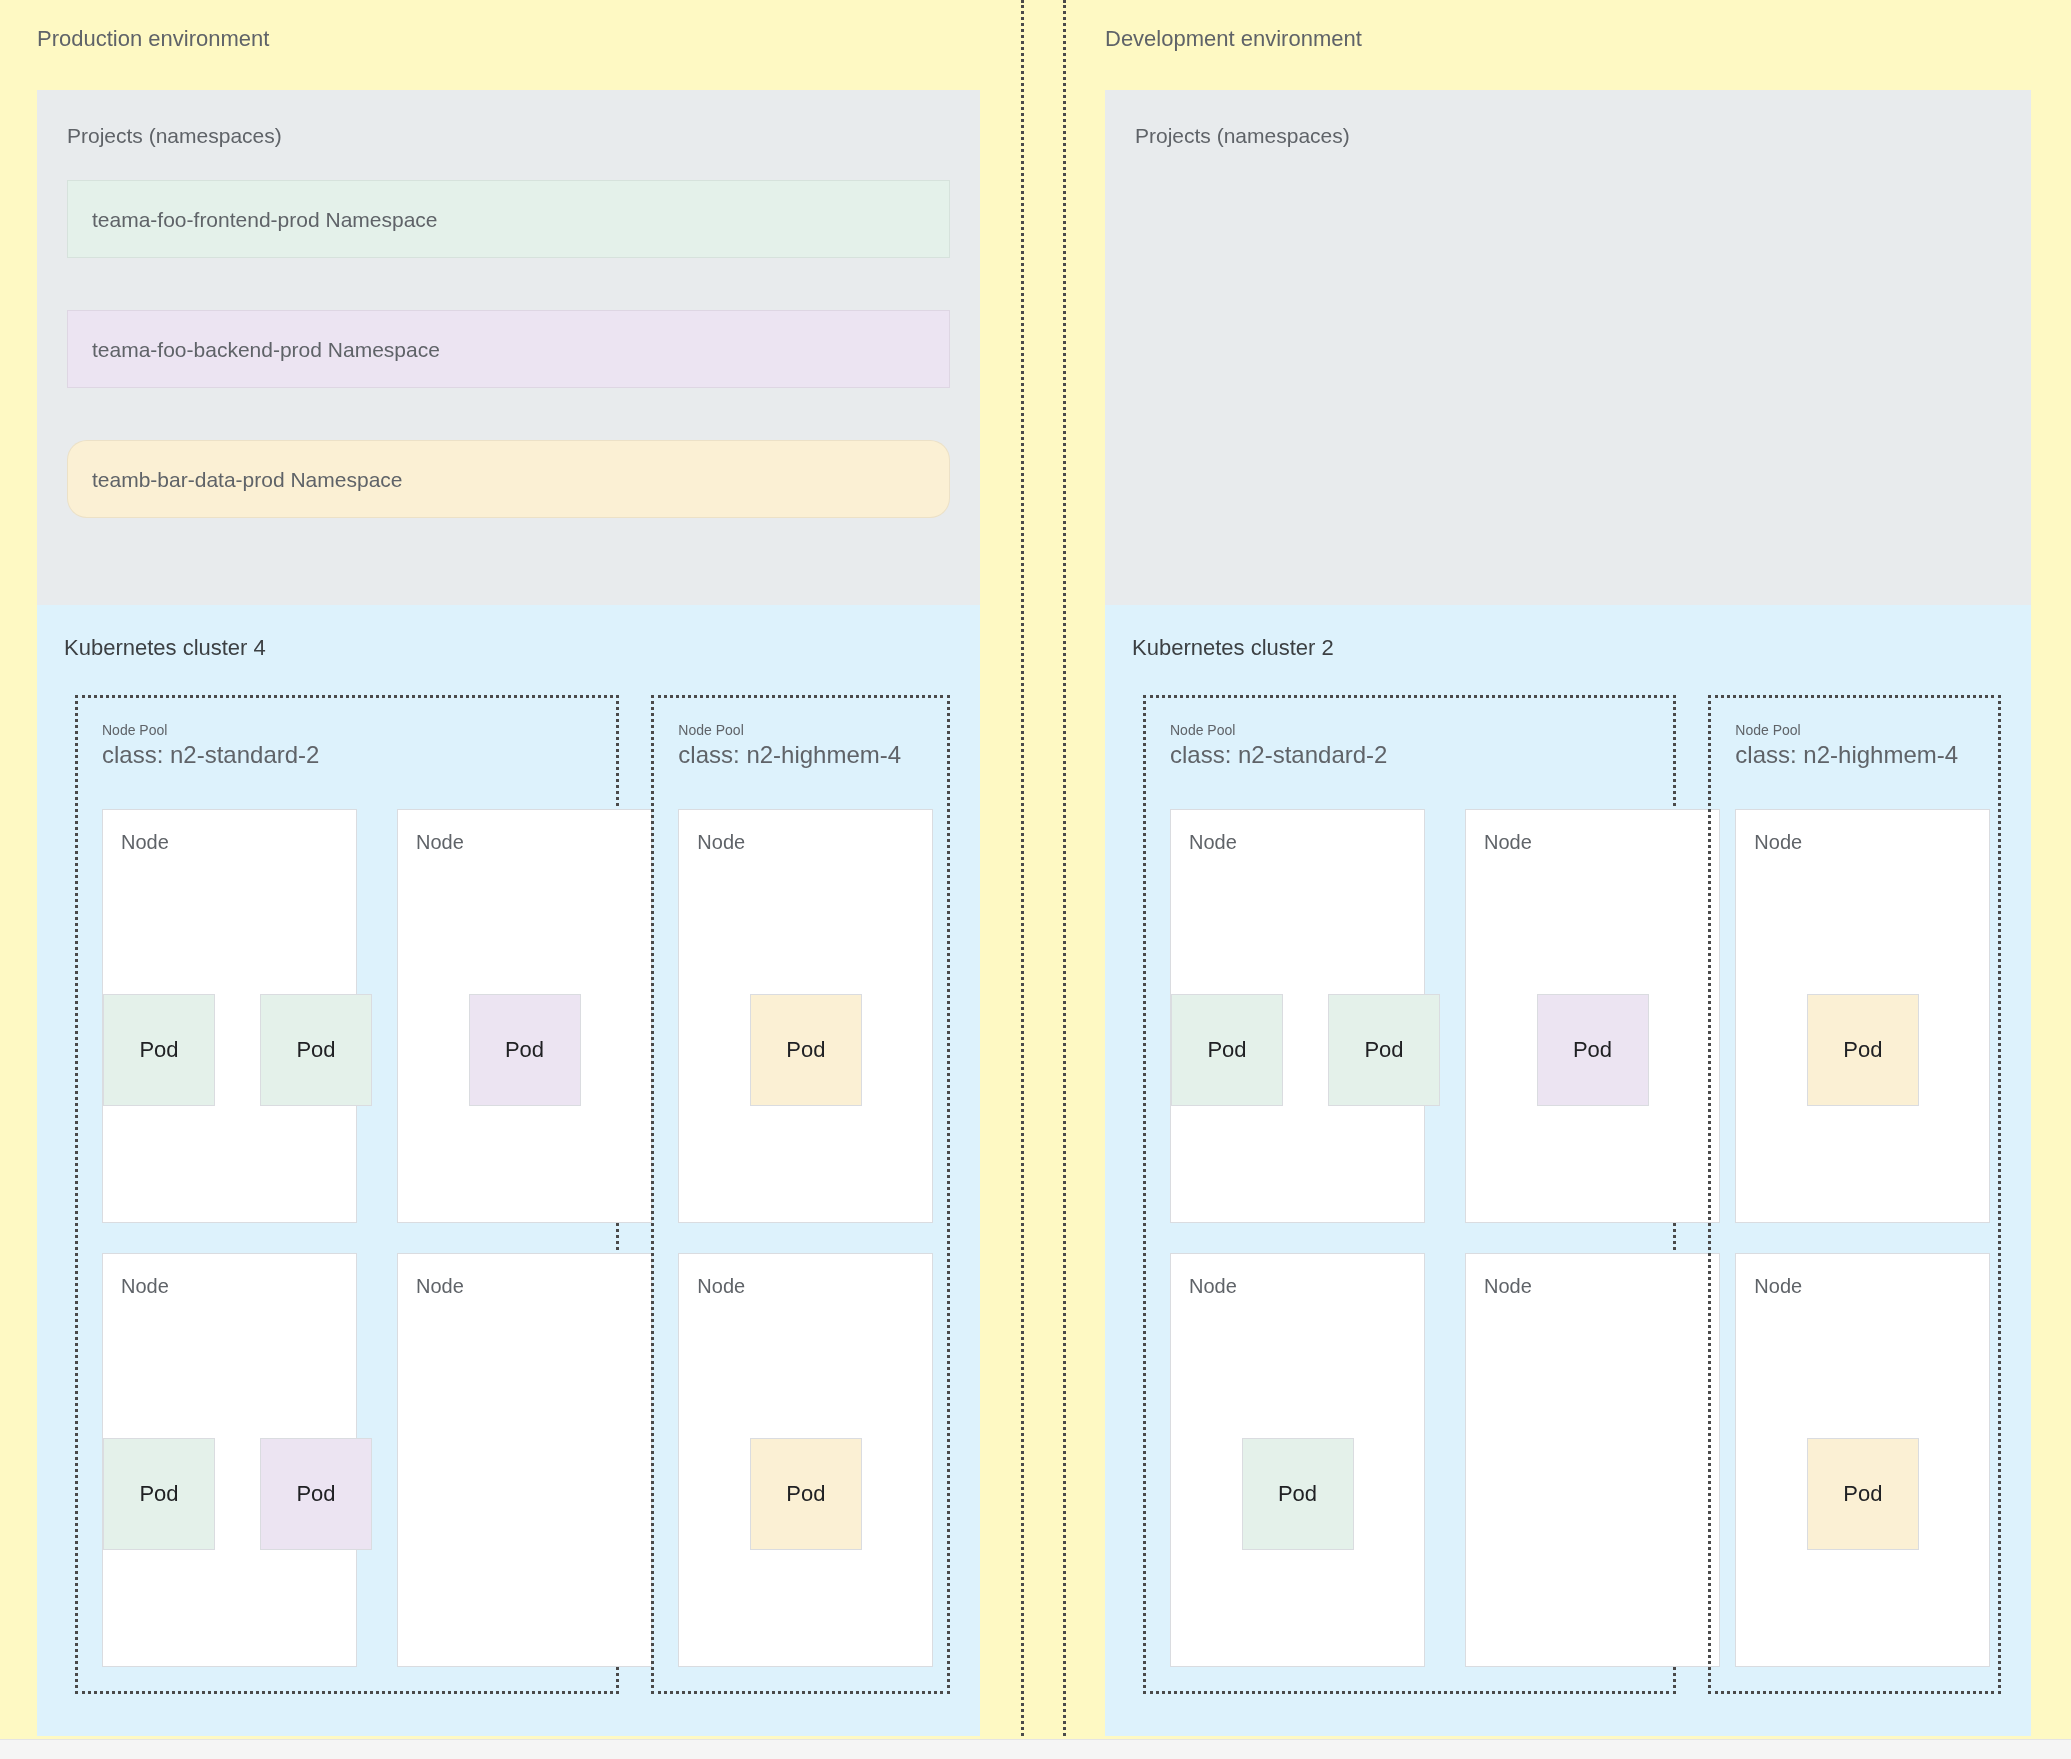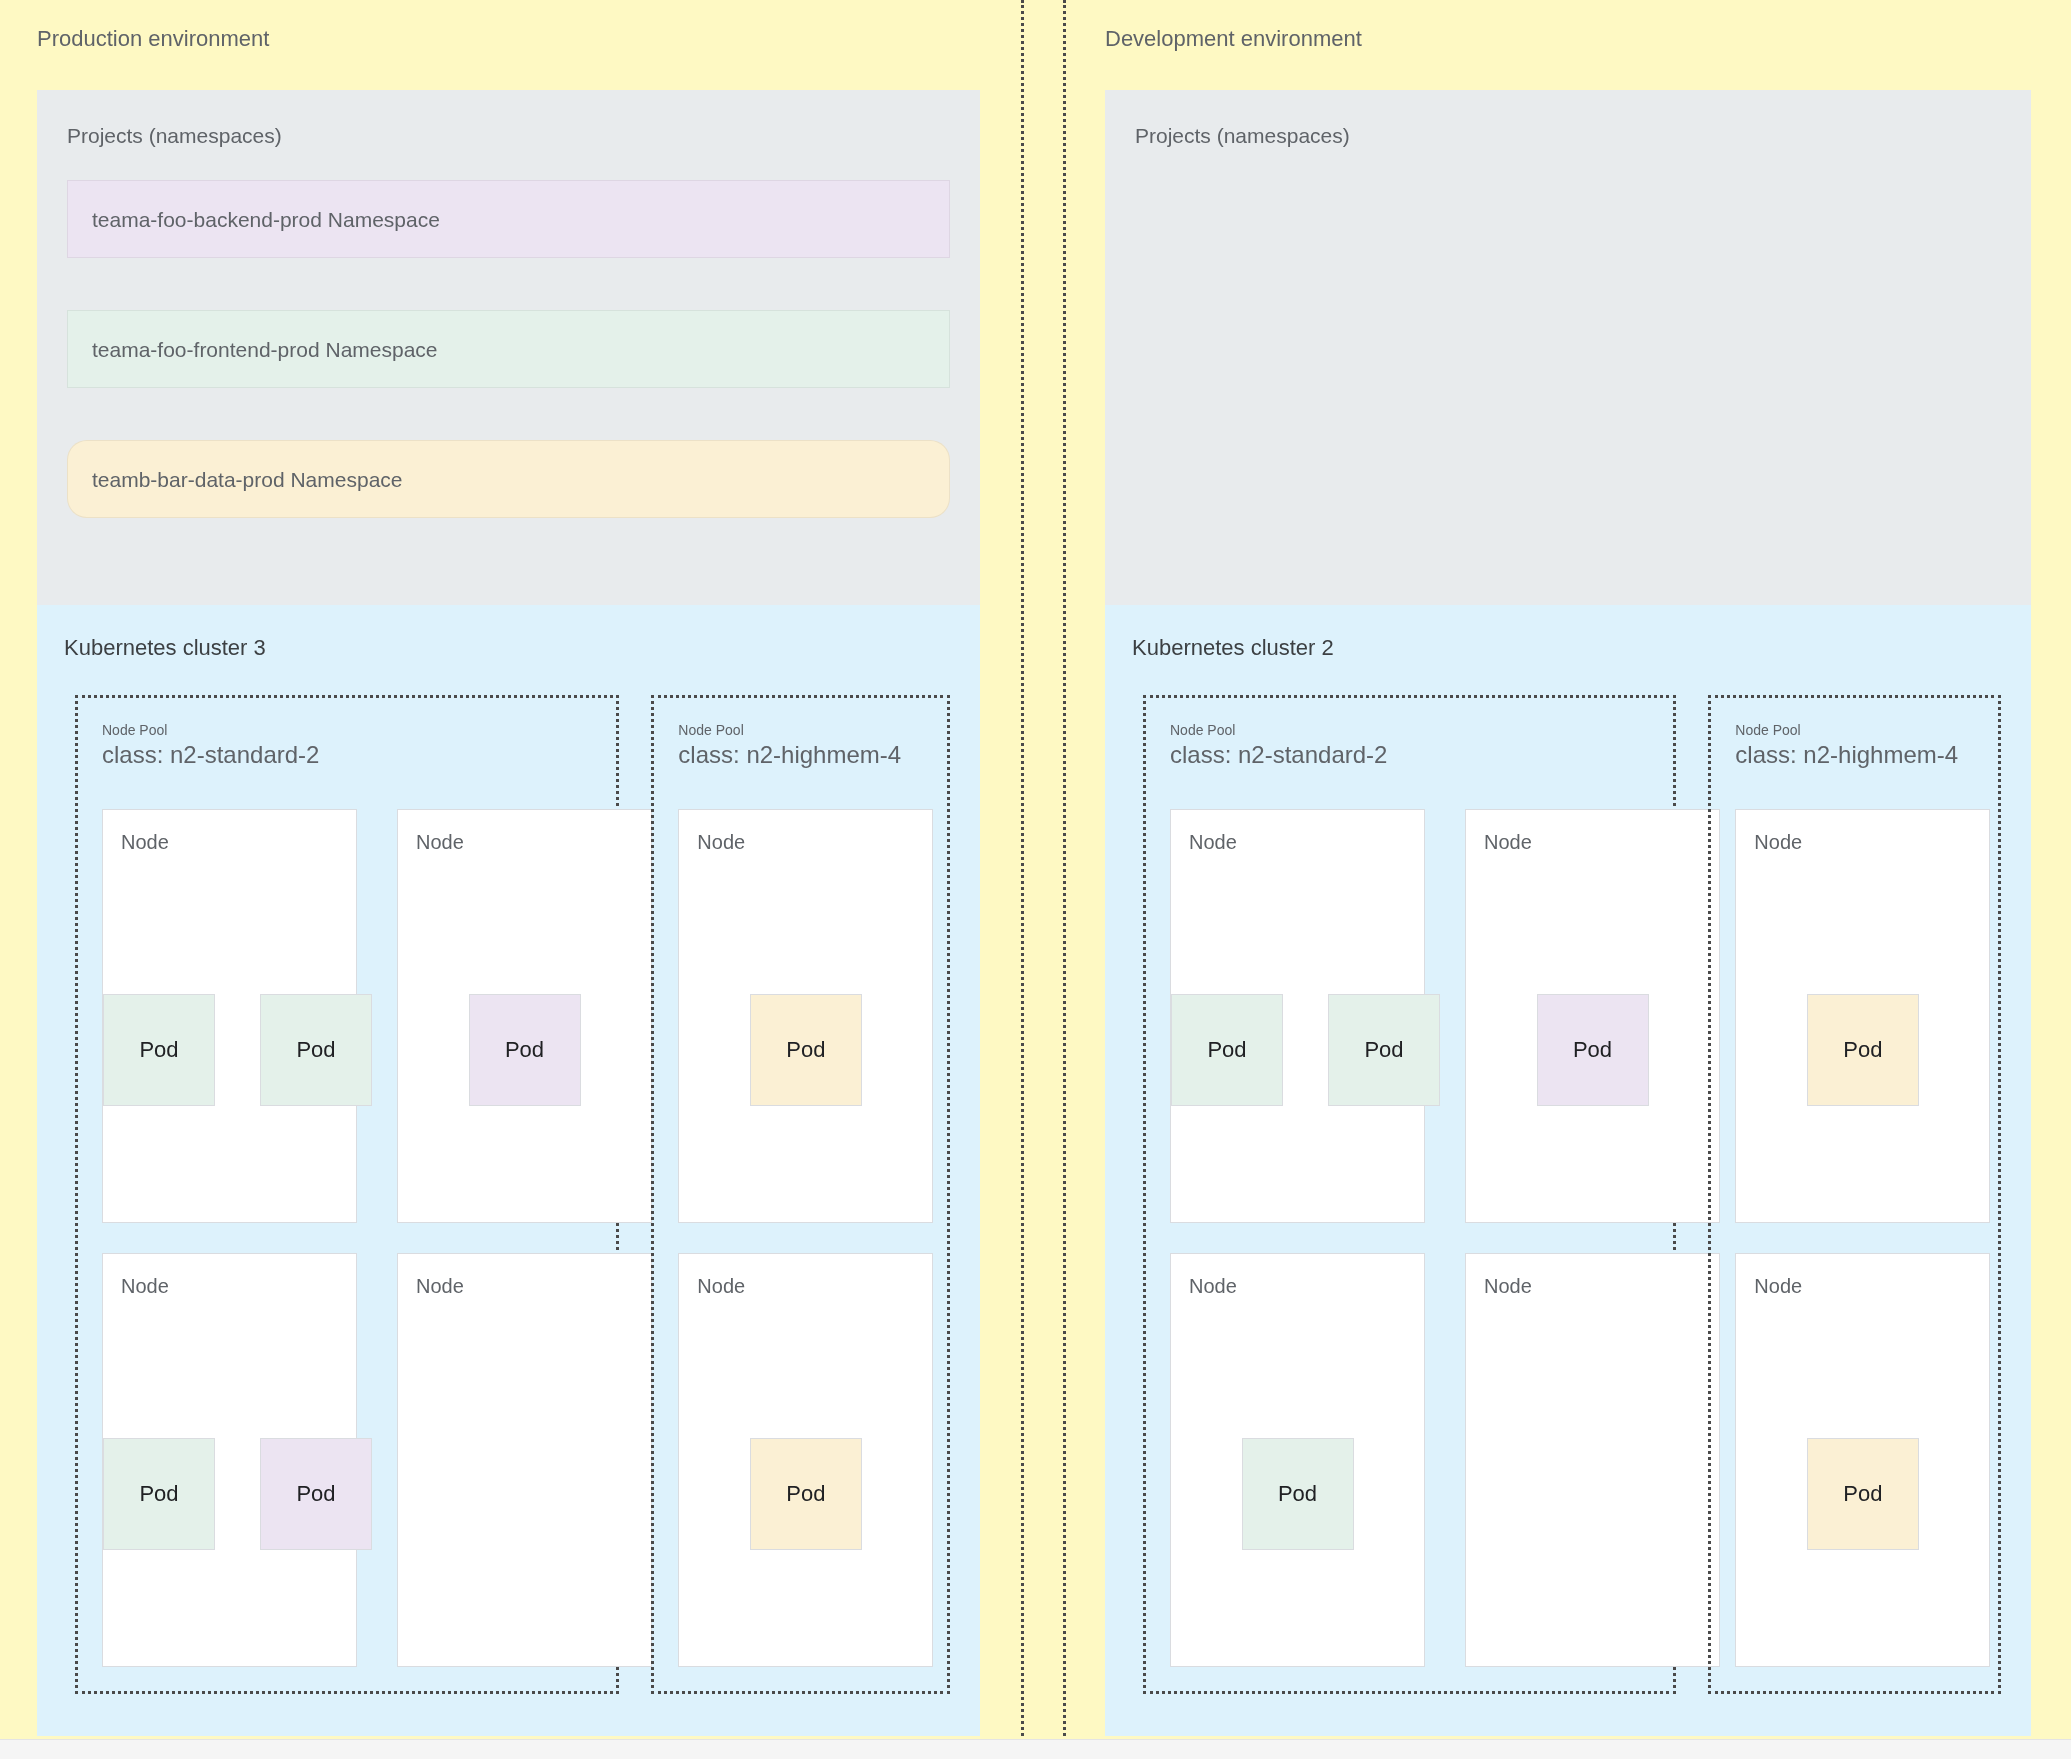--- a/index.html
+++ b/index.html
@@ -125,34 +125,34 @@
 <body>
 
 <div class="canvas">
 
   <div class="env-col left">
     <div class="env-title">Production environment</div>
 
     <div class="projects-panel">
       <div class="projects-title">Projects (namespaces)</div>
       <div class="ns-list">
+        <div class="ns-row ns-green">
+          <span class="ns-label">teama-foo-frontend-prod Namespace</span>
+        </div>
         <div class="ns-row ns-purple">
           <span class="ns-label">teama-foo-backend-prod Namespace</span>
         </div>
-        <div class="ns-row ns-green">
-          <span class="ns-label">teama-foo-frontend-prod Namespace</span>
-        </div>
         <div class="ns-row ns-yellow">
           <span class="ns-label">teamb-bar-data-prod Namespace</span>
         </div>
       </div>
     </div>
 
     <div class="cluster-panel">
-      <div class="cluster-title">Kubernetes cluster 3</div>
+      <div class="cluster-title">Kubernetes cluster 4</div>
 
       <div class="pools">
 
         <div class="node-pool wide">
           <div class="pool-head">
             <span class="pool-name">Node Pool</span>
             <span class="pool-class">class: n2-standard-2</span>
           </div>
           <div class="pool-grid">
             <div class="node-row">

